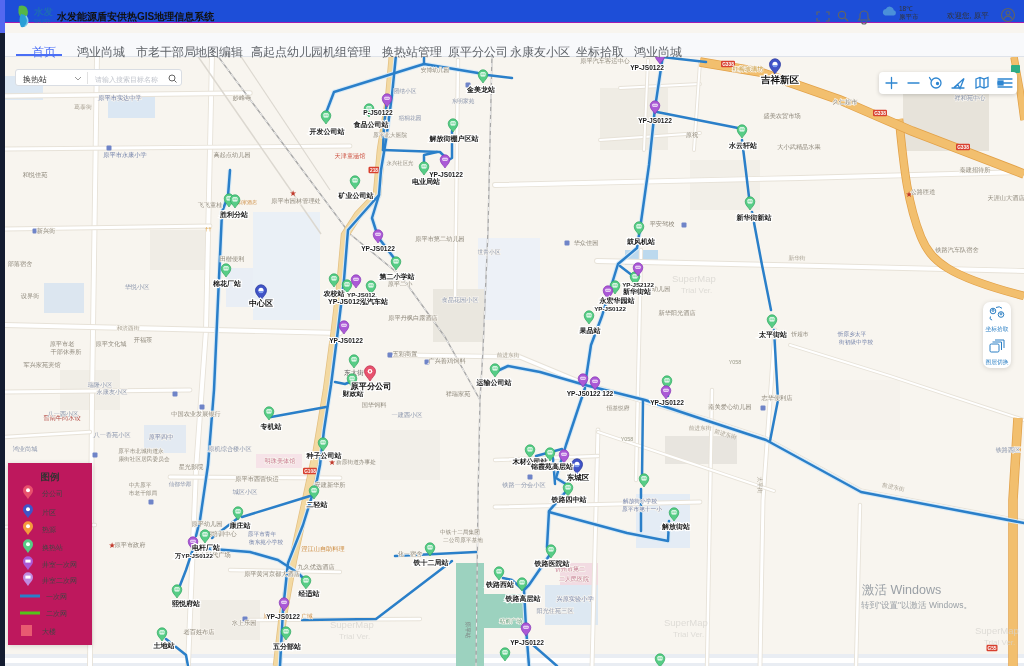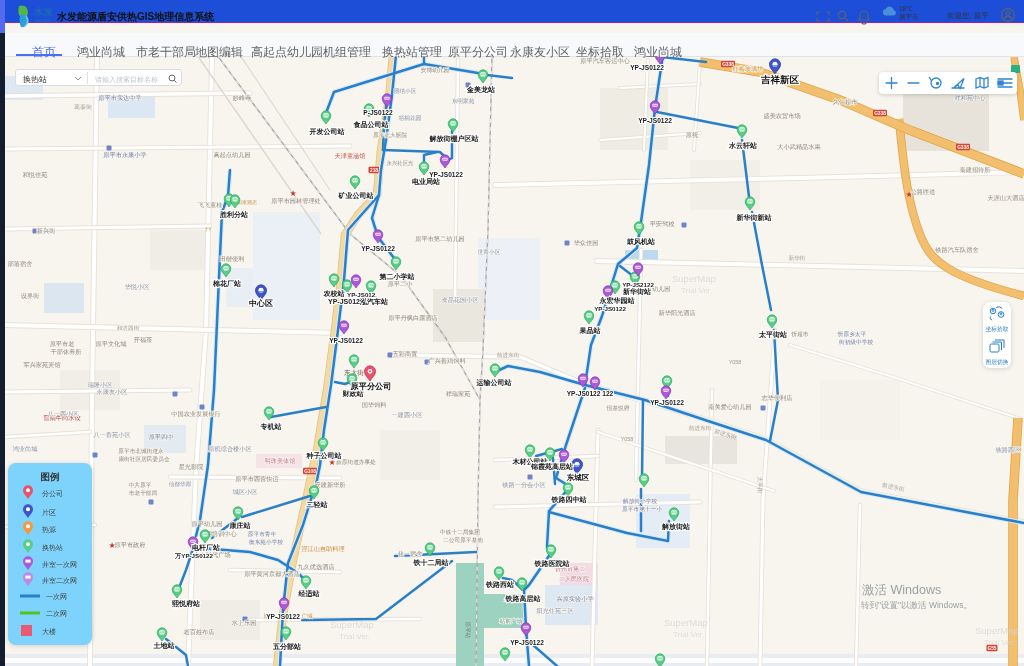--- a/index.html
+++ b/index.html
@@ -550,21 +550,21 @@
         <circle cx="18" cy="11.9" r="1"></circle>
    <path d="M13,5.5 q3.5,-1.8 6,0.8 M7.5,14.5 q-1.8,2.6 1.6,3.6"></path>
    <rect x="7" y="42" width="9" height="8" rx="1.2"></rect>
    <path d="M9.5,40 h9 v8 M12,38 h9 v8"></path>
   </g>
   <text x="14" y="29" font-size="5.8" fill="#2b7fc4" text-anchor="middle">坐标拾取</text>
   <text x="14" y="62" font-size="5.8" fill="#2b7fc4" text-anchor="middle">图层切换</text>
  </svg>
 </div>
 
-<div class="ov" style="left:8px;top:463px;width:84px;height:182px;background:#7dd3fc;border-radius:8px;box-shadow:0 1px 5px rgba(0,0,0,.15)">
+<div class="ov" style="left:8px;top:463px;width:84px;height:182px;background:#be185d;border-radius:0;box-shadow:0 1px 5px rgba(0,0,0,.15)">
  <svg width="84" height="182" style="font-family:'Liberation Sans',sans-serif">
   <text x="42" y="17" font-size="9.5" font-weight="bold" fill="#333" text-anchor="middle">图例</text>
   <text x="34" y="33" font-size="7" fill="#444">分公司</text>
   <text x="34" y="52" font-size="7" fill="#444">片区</text>
   <text x="34" y="69" font-size="7" fill="#444">热源</text>
   <text x="34" y="87" font-size="7" fill="#444">换热站</text>
   <text x="34" y="104" font-size="7" fill="#444">井室一次网</text>
   <text x="34" y="120" font-size="7" fill="#444">井室二次网</text>
   <line x1="12" y1="133" x2="32" y2="133" stroke="#2a7fc9" stroke-width="3"></line>
   <text x="38" y="136" font-size="7" fill="#444">一次网</text>

